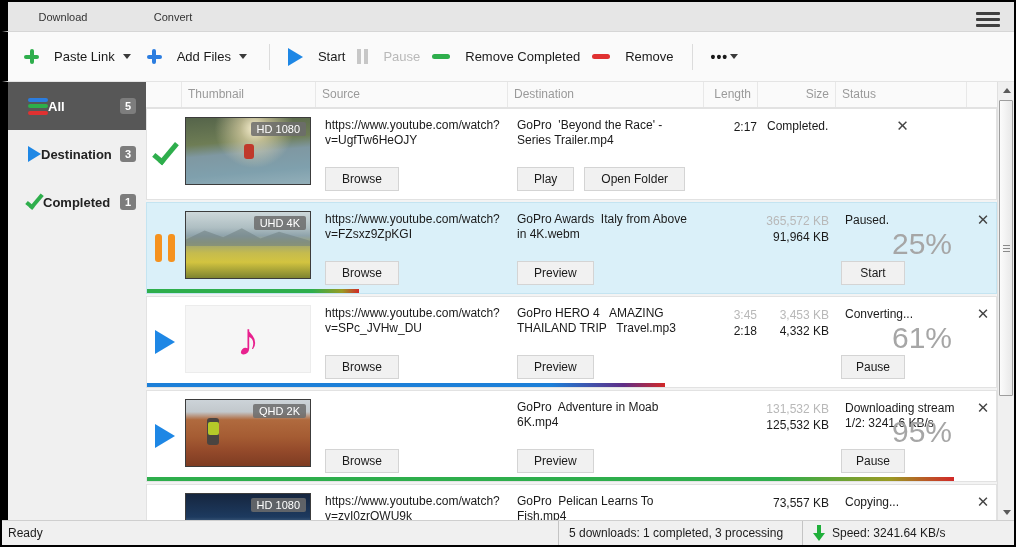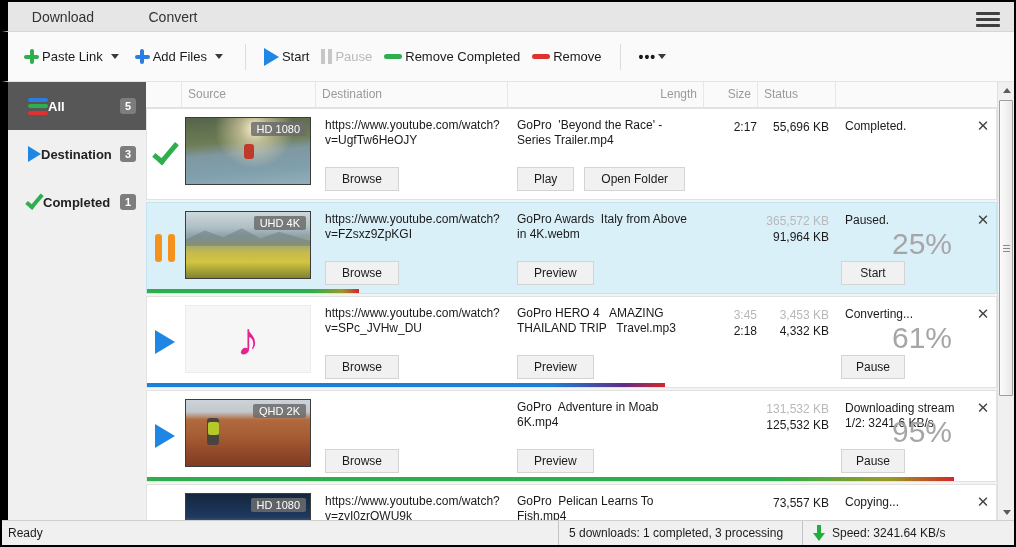--- a/index.html
+++ b/index.html
@@ -6,29 +6,29 @@
   html,body { width:1016px; height:547px; overflow:hidden; background:#fff;
     font-family:"Liberation Sans","DejaVu Sans",sans-serif; }
   [data-bind]:empty { display:none; }
 
   .window { width:1016px; height:547px; border:2px solid #000; background:#fff;
     display:flex; flex-direction:column; }
 
   
   .tabbar { height:30px; background:#e6e6e6; border-left:6px solid #000;
     border-bottom:1px solid #d6d6d6; display:flex; align-items:stretch; position:relative; }
-  .tab { width:110px; text-align:center; line-height:30px; font-size:14px; color:#333; cursor:pointer; }
+  .tab { width:110px; text-align:center; line-height:30px; font-size:11px; color:#333; cursor:pointer; }
   .tab.active { background:#fafafa; border:1px solid #cfcfcf; border-bottom:none; margin-bottom:-1px; }
   .hamburger { position:absolute; right:14px; top:7px; cursor:pointer; }
   .hamburger i { display:block; width:24px; height:3px; background:#3f3f3f; border-radius:1px; margin:3px 0; }
 
   
   .toolbar { height:50px; background:#fafafa; border-left:6px solid #000; border-bottom:1px solid #e4e4e4;
     display:flex; align-items:center; padding:0 10px; font-size:13px; color:#1a1a1a; }
-  .tbtn { display:flex; align-items:center; gap:3px; background:none; border:none; font:inherit;
+  .tbtn { display:flex; align-items:center; gap:15px; background:none; border:none; font:inherit;
     color:inherit; padding:6px 6px; cursor:pointer; white-space:nowrap; }
   .tbtn.disabled { color:#b9b9b9; cursor:default; }
   .caret { width:0; height:0; border-left:4px solid transparent; border-right:4px solid transparent;
     border-top:5px solid #3a3a3a; display:inline-block; margin:0 10px 0 2px; cursor:pointer; }
   .tsep { width:1px; height:26px; background:#dcdcdc; margin:0 12px; }
   .icon-plus { width:15px; height:15px; position:relative; display:inline-block; }
   .icon-plus::before { content:''; position:absolute; left:0; top:5.5px; width:15px; height:4px; border-radius:2px; background:var(--c); }
   .icon-plus::after  { content:''; position:absolute; left:5.5px; top:0; width:4px; height:15px; border-radius:2px; background:var(--c); }
   .icon-minus { width:18px; height:5px; border-radius:2.5px; background:var(--c); display:inline-block; }
   .icon-play-tb { width:0; height:0; border-left:15px solid #1e87e5; border-top:9px solid transparent;
@@ -208,20 +208,21 @@
       <div class="side-item">
         <span class="icon-check-sm"></span>
         <span data-bind="sidebar.items.2.label">Completed</span>
         <span class="count" data-bind="sidebar.items.2.count">1</span>
       </div>
     </div>
 
     <div class="content">
       <div class="thead">
         <div class="hcell"></div>
+        <div class="hcell" data-bind="table.headers.thumbnail">Thumbnail</div>
         <div class="hcell" data-bind="table.headers.source">Source</div>
         <div class="hcell" data-bind="table.headers.destination">Destination</div>
         <div class="hcell r" data-bind="table.headers.length">Length</div>
         <div class="hcell r" data-bind="table.headers.size">Size</div>
         <div class="hcell" data-bind="table.headers.status">Status</div>
         <div class="hcell"></div>
       </div>
 
       <div class="rows">
 
@@ -240,23 +241,20 @@
           </div>
           <div class="cell c-dest">
             <div class="fname" data-bind="table.rows.0.destination">GoPro  'Beyond the Race' - Series Trailer.mp4</div>
             <div class="btnrow">
               <button class="btn" data-bind="table.rows.0.play_label">Play</button>
               <button class="btn" data-bind="table.rows.0.open_folder_label">Open Folder</button>
             </div>
           </div>
           <div class="cell c-len">
               <div data-bind="table.rows.0.length">2:17</div>
-            </div>
-          <div class="cell c-size">
-              <div data-bind="table.rows.0.size">55,696 KB</div>
             </div>
           <div class="cell c-status">
               <div class="stxt" data-bind="table.rows.0.status">Completed.</div>
             </div>
           <div class="cell c-close"><span class="xbtn" data-bind="icons.close">✕</span></div>
 
         </div>
 
         <div class="trow selected">
           <div class="cell c-icon">

